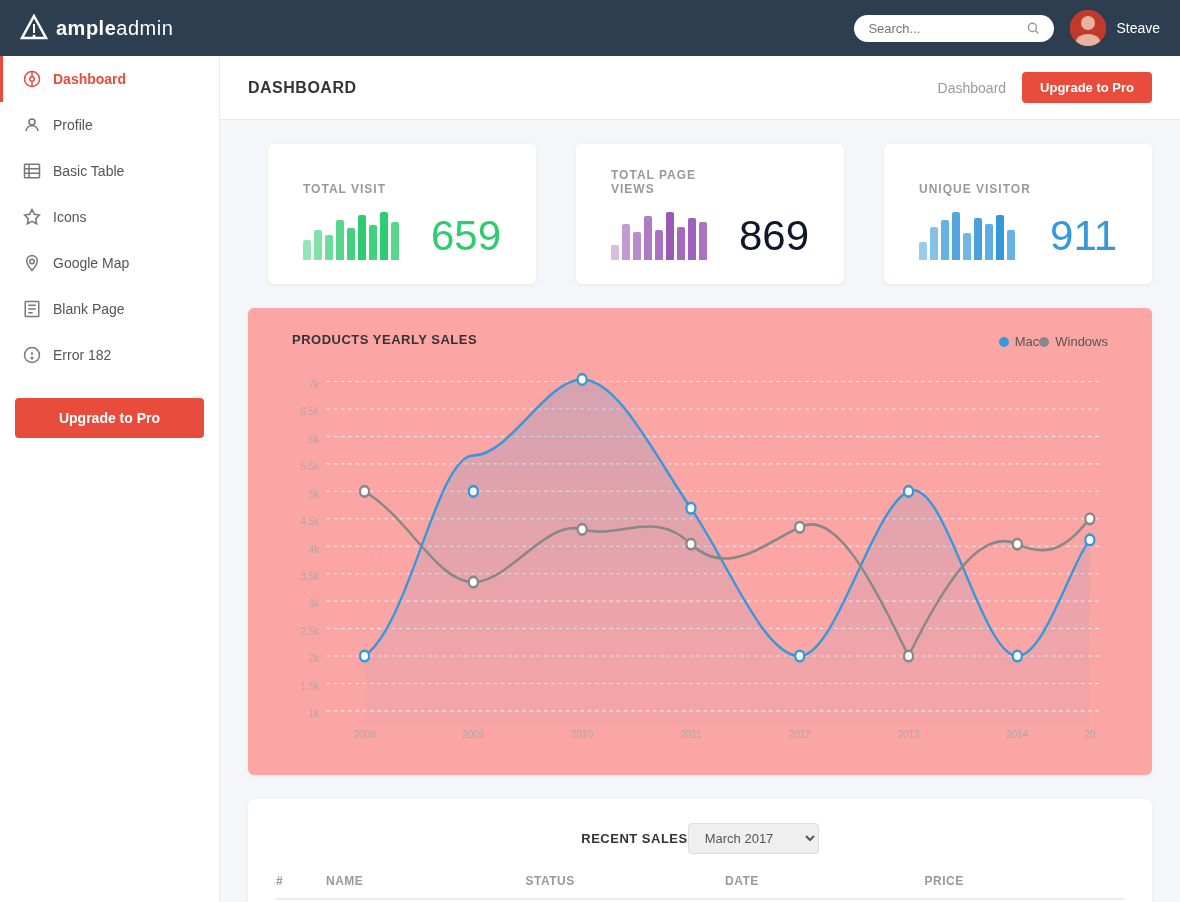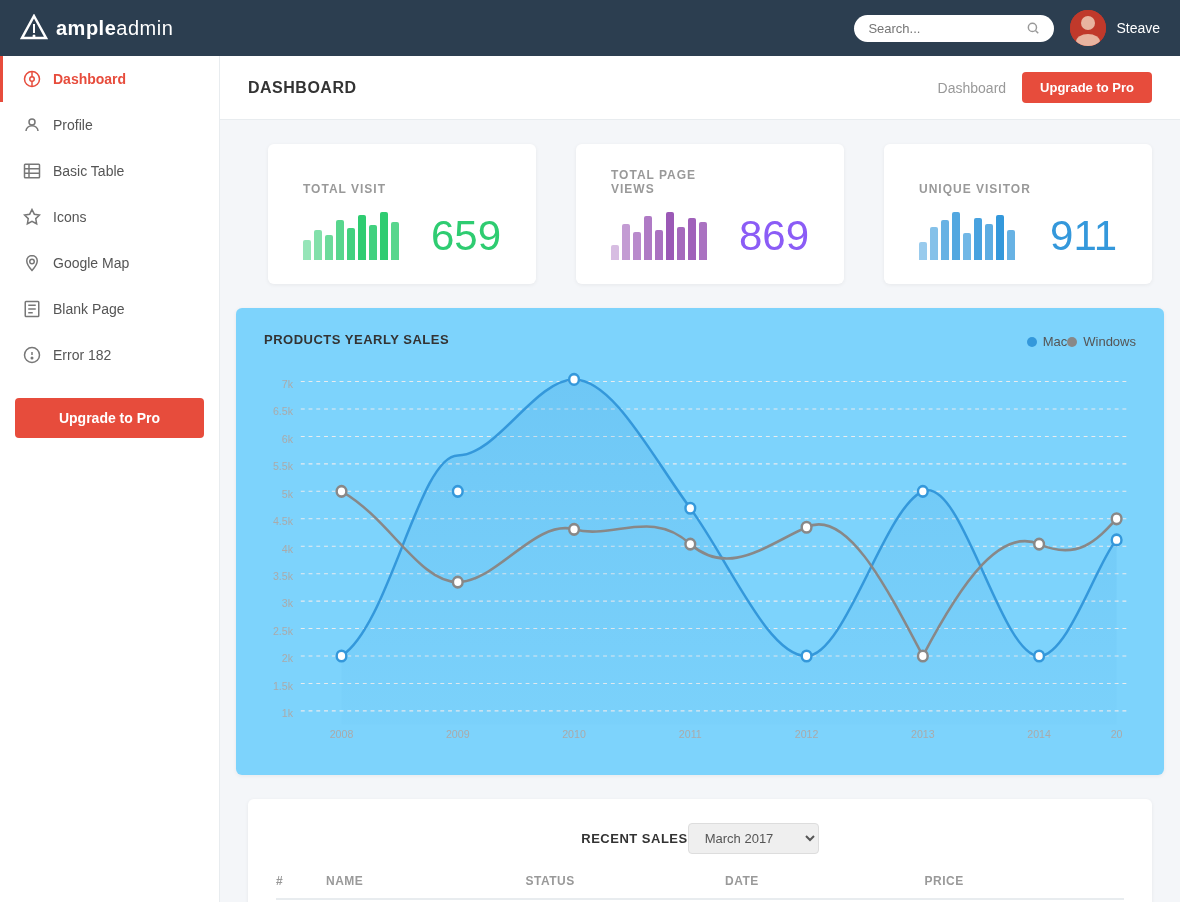--- a/index.html
+++ b/index.html
@@ -190,42 +190,42 @@
       color: #999;
       letter-spacing: 1px;
       text-transform: uppercase;
       margin-bottom: 16px;
     }
     .stat-value {
       font-size: 42px;
       font-weight: 300;
     }
     .stat-value.green { color: #2ecc71; }
-    .stat-value.purple { color: #8b5cf6; }
+    .stat-value.purple { color: #0f172a; }
     .stat-value.blue { color: #3498db; }
 
     
     .mini-bars {
       display: flex;
       align-items: flex-end;
       gap: 3px;
       height: 48px;
     }
     .mini-bar {
       width: 8px;
       border-radius: 2px 2px 0 0;
     }
 
     
     .chart-section {
-      margin: 24px 16px 0;
-      background: #7dd3fc;
+      margin: 24px 28px 0;
+      background: #fca5a5;
       border-radius: 6px;
       box-shadow: 0 1px 4px rgba(0,0,0,0.06);
-      padding: 24px 28px;
+      padding: 24px 44px;
     }
     .chart-title {
       font-size: 13px;
       font-weight: 700;
       color: #333;
       letter-spacing: 0.5px;
       margin-bottom: 16px;
     }
     .chart-legend {
       display: flex;

